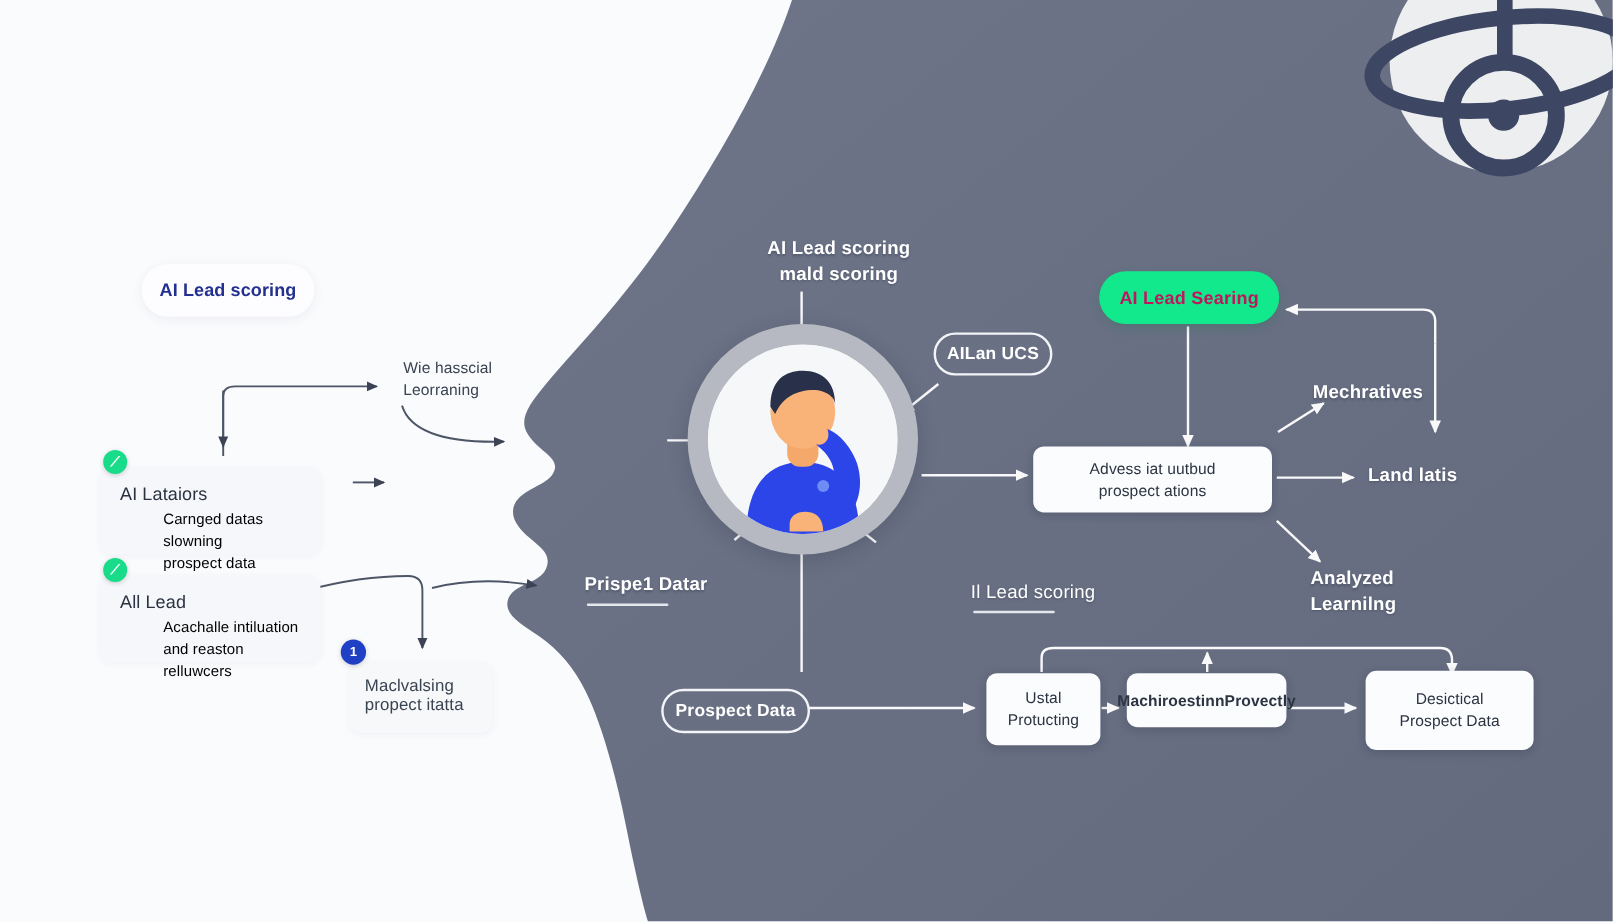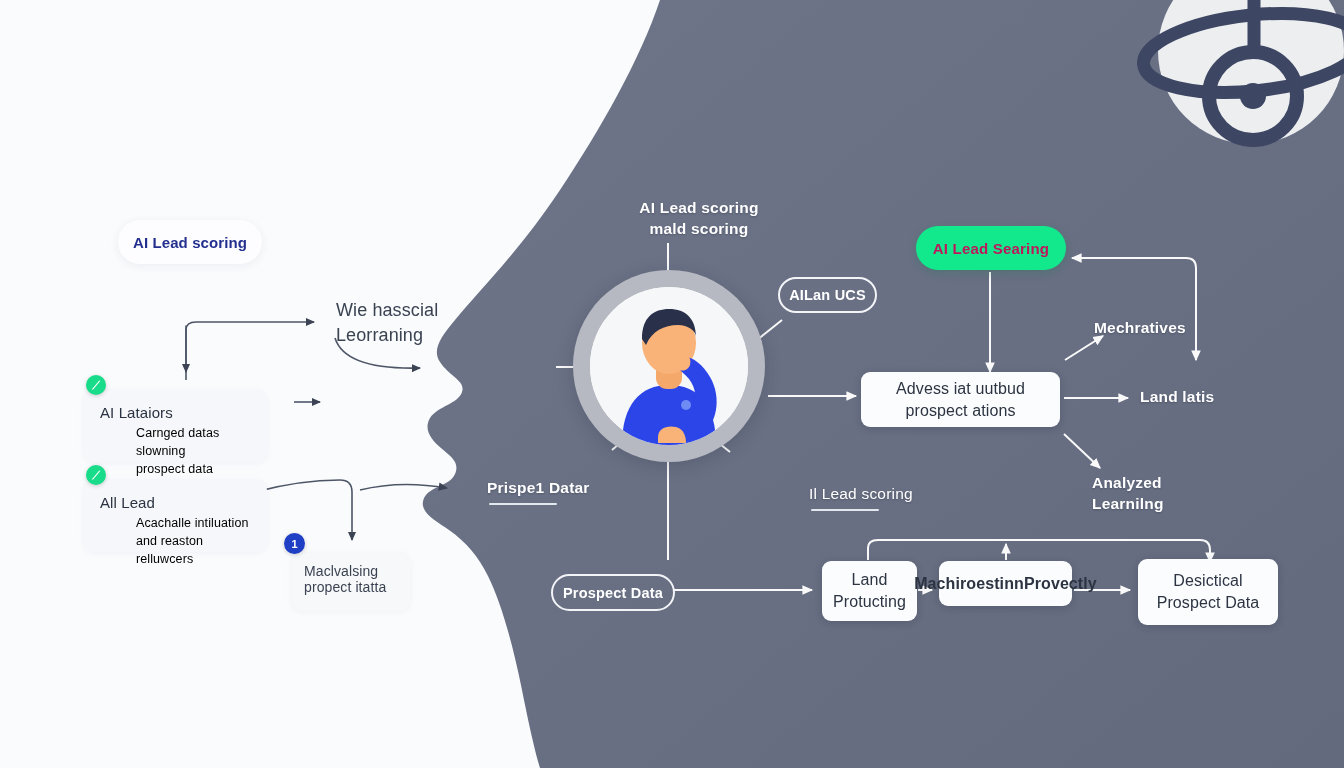--- a/index.html
+++ b/index.html
@@ -46,21 +46,21 @@
     display:flex;align-items:center;justify-content:center;
     color:#fff;font-size:11px;font-weight:700;
     box-shadow:0 1px 4px rgba(0,0,0,.18);
   }
   .badge.green{background:#18dc8a;}
   .badge.blue{background:#1f3fc4;}
 
   .free-text{
     position:absolute;
     color:#3a4352;
-    font-size:18px;
+    font-size:13px;
     line-height:1.38;
     letter-spacing:.1px;
   }
 
   
   .lbl-dark{
     position:absolute;
     color:#ffffff;
     font-size:15.5px;
     line-height:1.38;
@@ -92,21 +92,21 @@
     display:flex;align-items:center;justify-content:center;
     box-shadow:0 3px 10px rgba(10,120,70,.25);
   }
   .box-white{
     position:absolute;
     background:#fbfcfe;
     border-radius:9px;
     display:flex;align-items:center;justify-content:center;
     text-align:center;
     color:#2c3442;
-    font-size:16px;line-height:1.35;
+    font-size:13px;line-height:1.35;
     letter-spacing:.1px;
     box-shadow:0 2px 8px rgba(15,20,45,.18);
     padding:6px 10px;box-sizing:border-box;
   }
 
   
   #avatar-wrap{
     position:absolute;left:573px;top:270px;width:192px;height:192px;
     border-radius:50%;
     background:#b6b9c2;
@@ -313,21 +313,21 @@
   <div class="lbl-dark" style="left:1140px;top:386px;">
     <span>Land latis</span>
   </div>
 
   <div class="lbl-dark" style="left:1092px;top:472px;">
     <div>Analyzed</div>
     <div>Learnilng</div>
   </div>
 
   <div class="box-white" style="left:822px;top:561px;width:95px;height:60px;flex-direction:column;">
-    <div>Land</div>
+    <div>Ustal</div>
     <div>Protucting</div>
   </div>
 
   <div class="box-white" style="left:939px;top:561px;width:133px;height:45px;flex-direction:row;font-weight:bold;">
     <div>Machiroestinn</div>
     <div>Provectly</div>
   </div>
 
   <div class="box-white" style="left:1138px;top:559px;width:140px;height:66px;flex-direction:column;">
     <div>Desictical</div>

